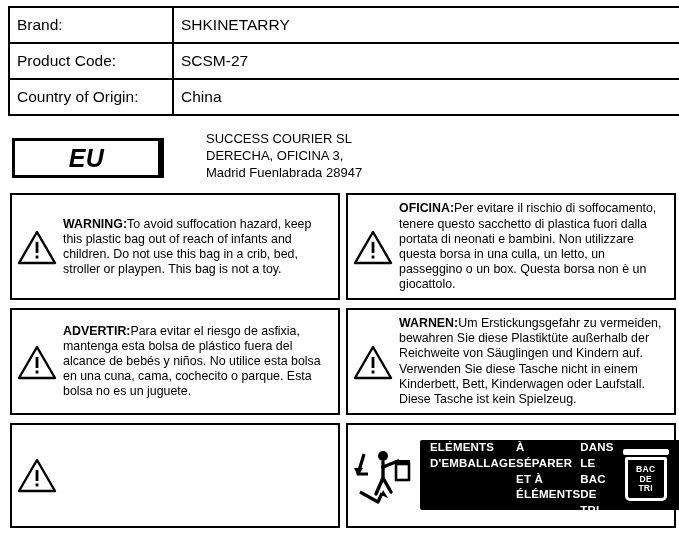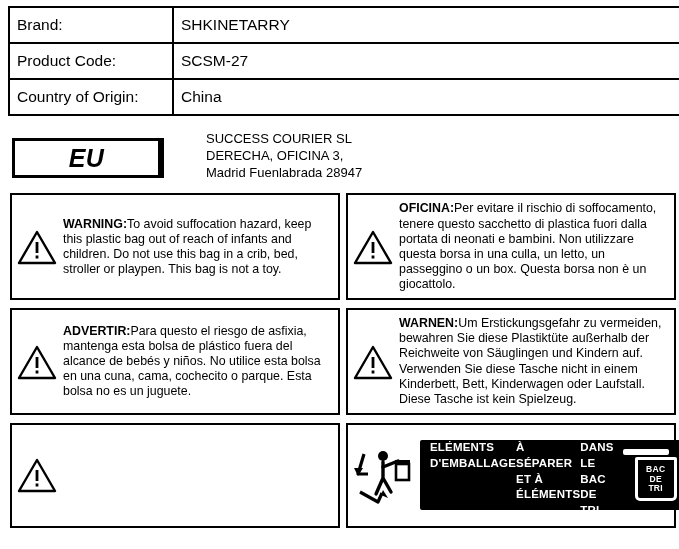--- a/index.html
+++ b/index.html
@@ -170,21 +170,21 @@
     justify-content: center;
     padding-right: 6px;
   }
   .bin {
     width: 50px;
     height: 56px;
     position: relative;
   }
   .bin-body {
     position: absolute;
-    left: 14px;
+    left: 4px;
     top: 10px;
     width: 42px;
     height: 44px;
     border: 3px solid #fff;
     border-radius: 2px 2px 5px 5px;
     box-sizing: border-box;
     display: flex;
     flex-direction: column;
     align-items: center;
     justify-content: center;
@@ -264,21 +264,21 @@
       </div>
     </div>
 
     <div class="warn-box">
       <svg class="tri" viewBox="0 0 40 36">
         <polygon points="20,3 38,34 2,34" fill="none" stroke="#000" stroke-width="2.4" stroke-linejoin="round"></polygon>
         <rect x="18.6" y="13" width="2.8" height="11" fill="#000"></rect>
         <rect x="18.6" y="26.5" width="2.8" height="3" fill="#000"></rect>
       </svg>
       <div class="warn-text">
-        <b>ADVERTIR:</b><span>Para questo el riesgo de asfixia, mantenga esta bolsa de plástico fuera del alcance de bebés y niños. No utilice esta bolsa en una cuna, cama, cochecito o parque. Esta bolsa no es un juguete.</span>
+        <b>ADVERTIR:</b><span>Para evitar el riesgo de asfixia, mantenga esta bolsa de plástico fuera del alcance de bebés y niños. No utilice esta bolsa en una cuna, cama, cochecito o parque. Esta bolsa no es un juguete.</span>
       </div>
     </div>
 
     <div class="warn-box">
       <svg class="tri" viewBox="0 0 40 36">
         <polygon points="20,3 38,34 2,34" fill="none" stroke="#000" stroke-width="2.4" stroke-linejoin="round"></polygon>
         <rect x="18.6" y="13" width="2.8" height="11" fill="#000"></rect>
         <rect x="18.6" y="26.5" width="2.8" height="3" fill="#000"></rect>
       </svg>
       <div class="warn-text">

